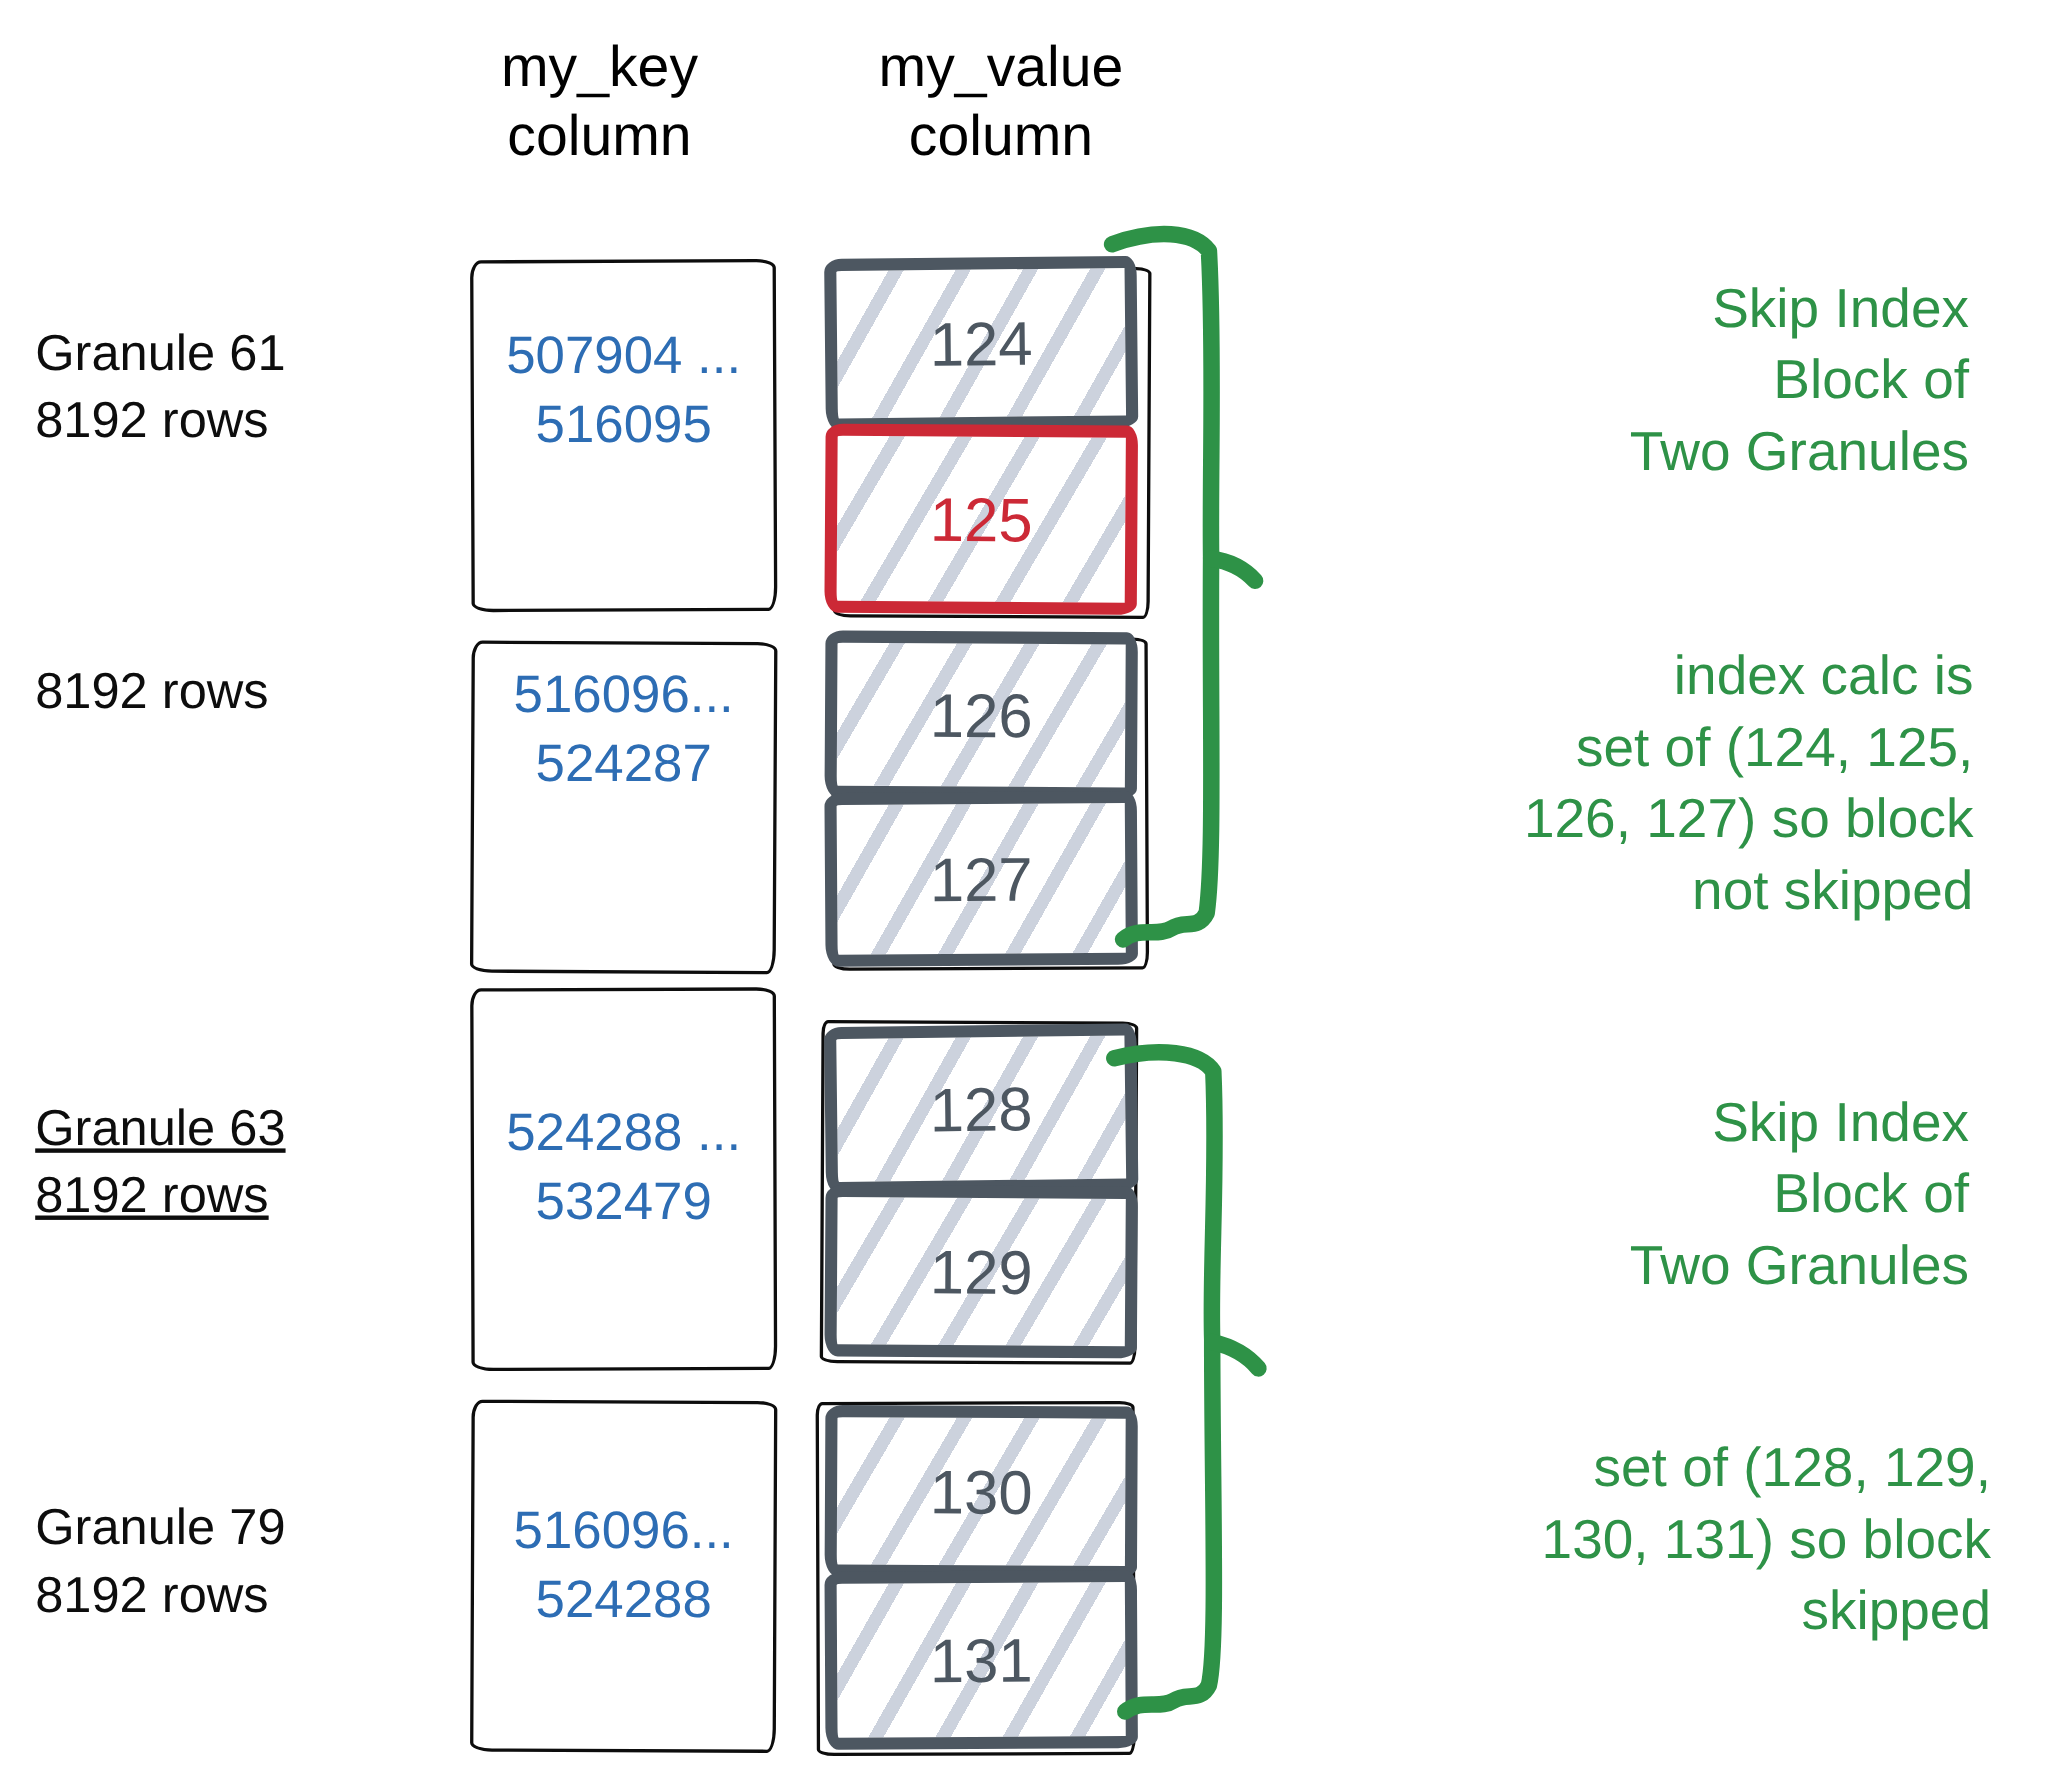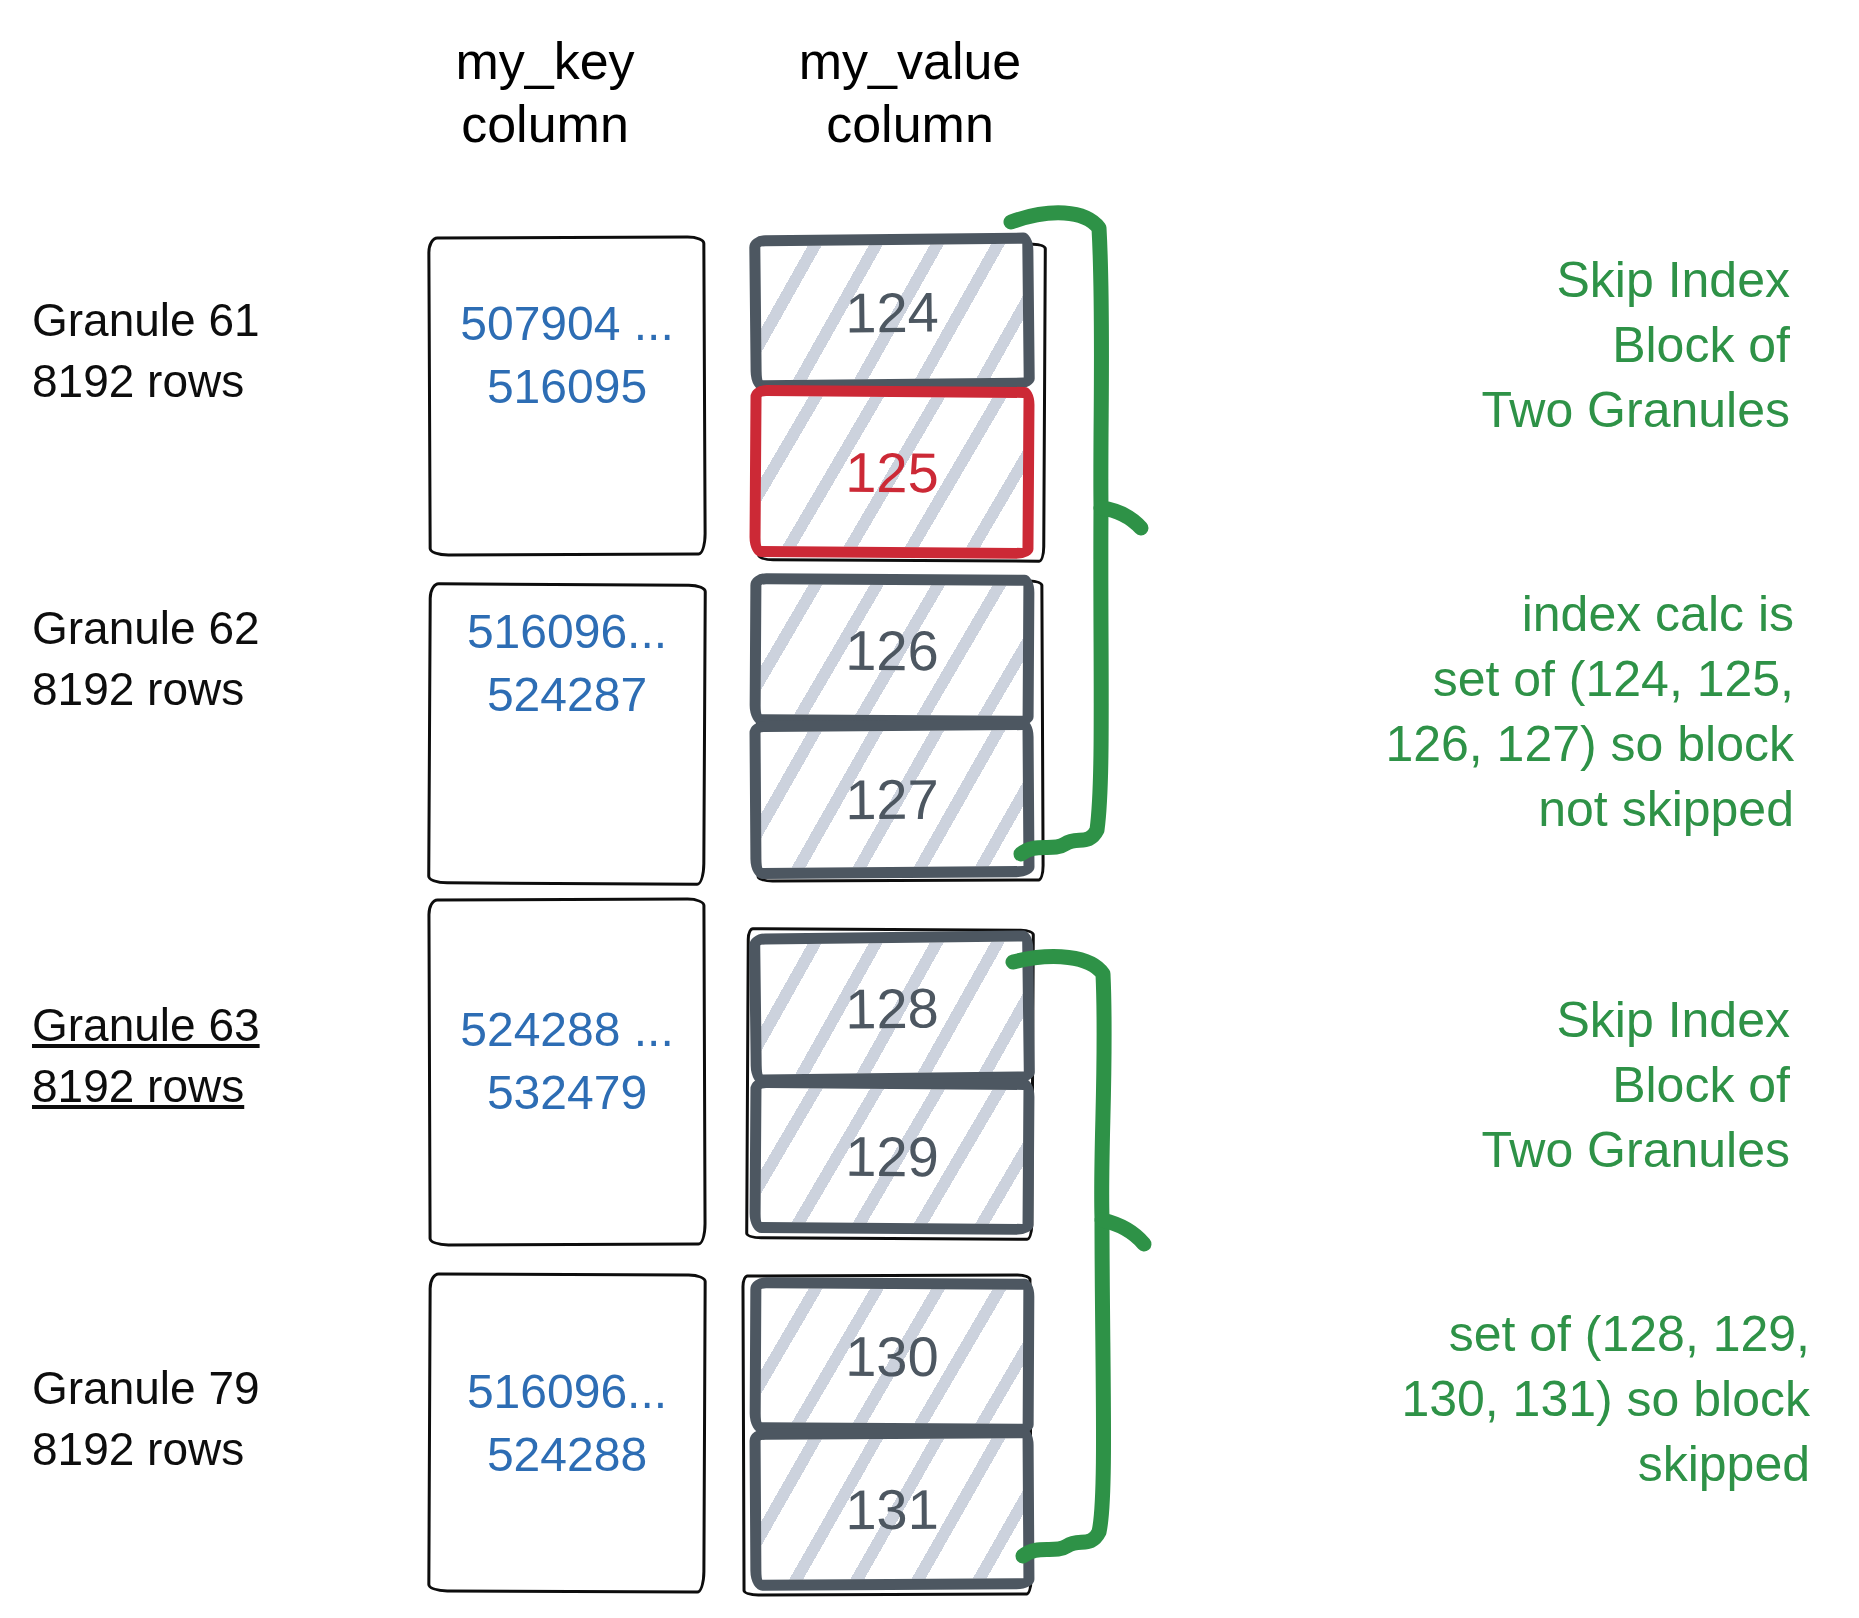--- a/index.html
+++ b/index.html
@@ -91,21 +91,20 @@
   <div id="hdr-key" class="col-header pre">my_key
 column</div>
   <div id="hdr-value" class="col-header pre">my_value
 column</div>
 
   <div id="gl-0" class="gran-label">
     <div>Granule 61</div>
     <div>8192 rows</div>
   </div>
   <div id="gl-1" class="gran-label">
-    <div>Granule 62</div>
     <div>8192 rows</div>
   </div>
   <div id="gl-2" class="gran-label">
     <div>Granule 63</div>
     <div>8192 rows</div>
   </div>
   <div id="gl-3" class="gran-label">
     <div>Granule 79</div>
     <div>8192 rows</div>
   </div>

